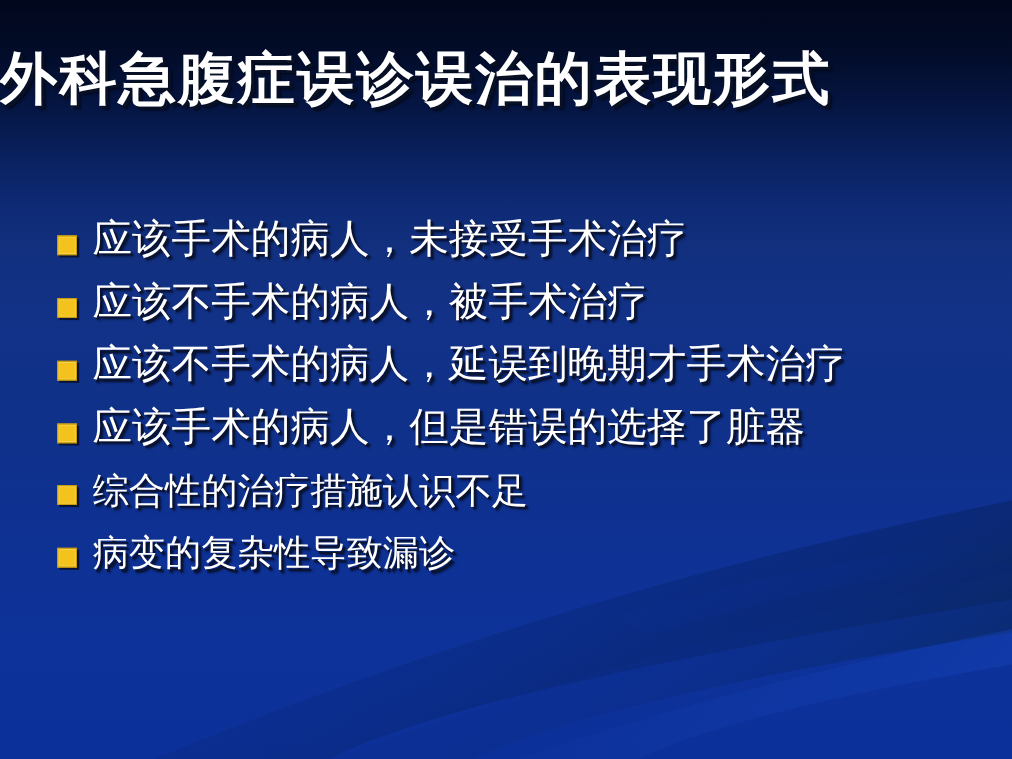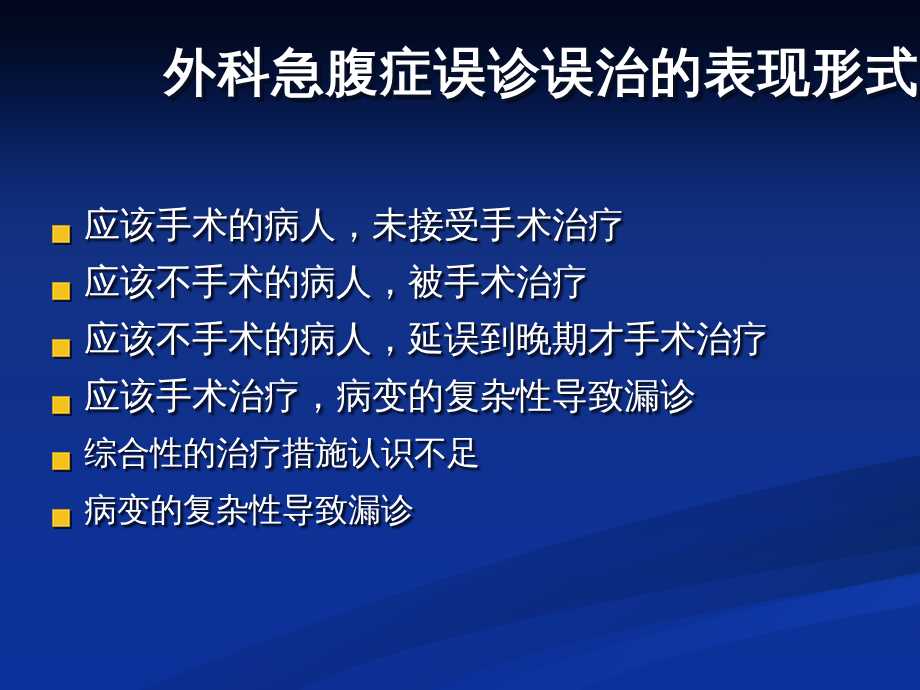--- a/index.html
+++ b/index.html
@@ -47,42 +47,42 @@
     height: 690px;
     display: block;
   }
 
   
   .title {
     position: absolute;
     left: 0;
     top: 44px;
     width: 920px;
-    text-align: right;
+    text-align: left;
     color: #ffffff;
     font-size: 52px;
     line-height: 1.08;
     font-weight: 700;
     letter-spacing: 2px;
     white-space: nowrap;
     text-shadow:
       3px 3px 0 #081026,
       4px 4px 2px rgba(2, 6, 20, 0.85);
   }
 
   
   .bullets {
     position: absolute;
     left: 52px;
     top: 196px;
     width: 856px;
   }
   .bullet-row {
     display: flex;
-    align-items: center;
+    align-items: flex-start;
     height: 57px;
   }
   .bullet-marker {
     flex: 0 0 auto;
     width: 18px;
     height: 18px;
     margin-top: 18px;
     margin-right: 14px;
     background: #f4c21c;
     box-shadow:
@@ -154,21 +154,21 @@
       <span class="bullet-text">应该不手术的病人，被手术治疗</span>
     </div>
 
     <div class="bullet-row">
       <span class="bullet-marker"></span>
       <span class="bullet-text">应该不手术的病人，延误到晚期才手术治疗</span>
     </div>
 
     <div class="bullet-row">
       <span class="bullet-marker"></span>
-      <span class="bullet-text">应该手术治疗，病变的复杂性导致漏诊</span>
+      <span class="bullet-text">应该手术的病人，但是错误的选择了脏器</span>
     </div>
 
     <div class="bullet-row small">
       <span class="bullet-marker"></span>
       <span class="bullet-text">综合性的治疗措施认识不足</span>
     </div>
 
     <div class="bullet-row small">
       <span class="bullet-marker"></span>
       <span class="bullet-text">病变的复杂性导致漏诊</span>

